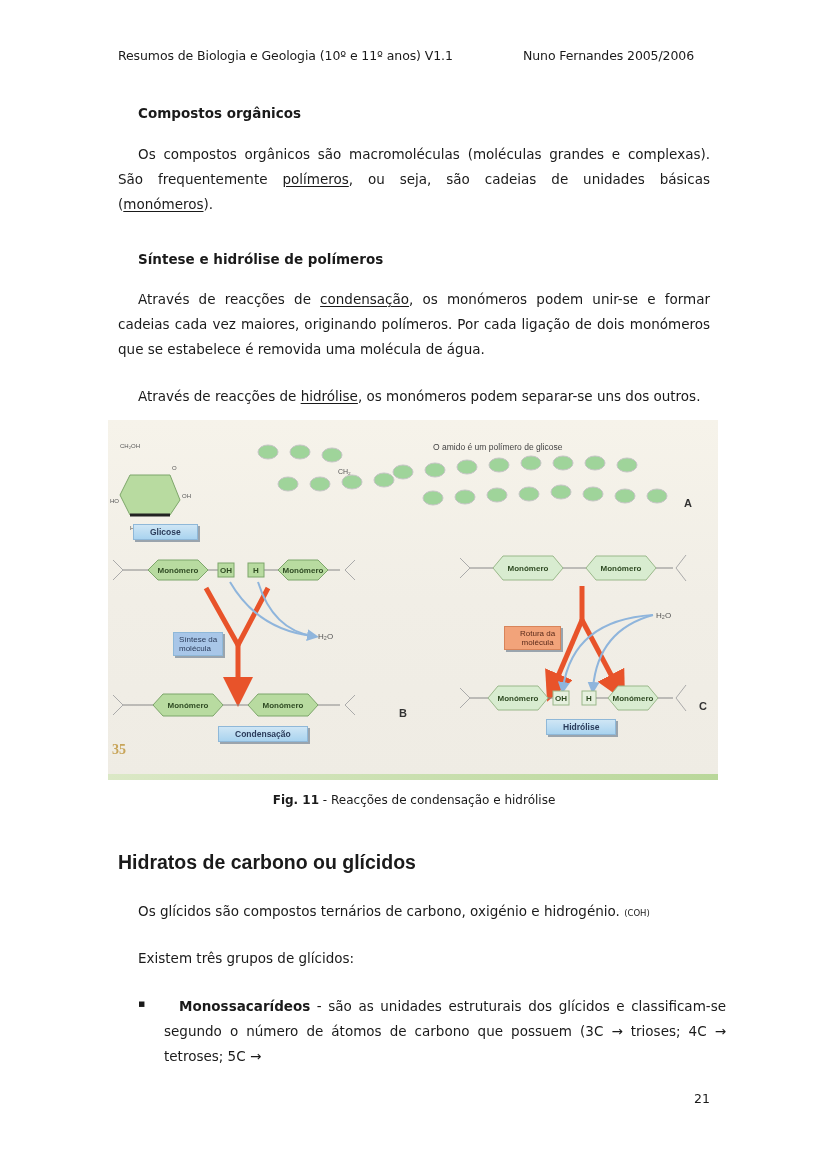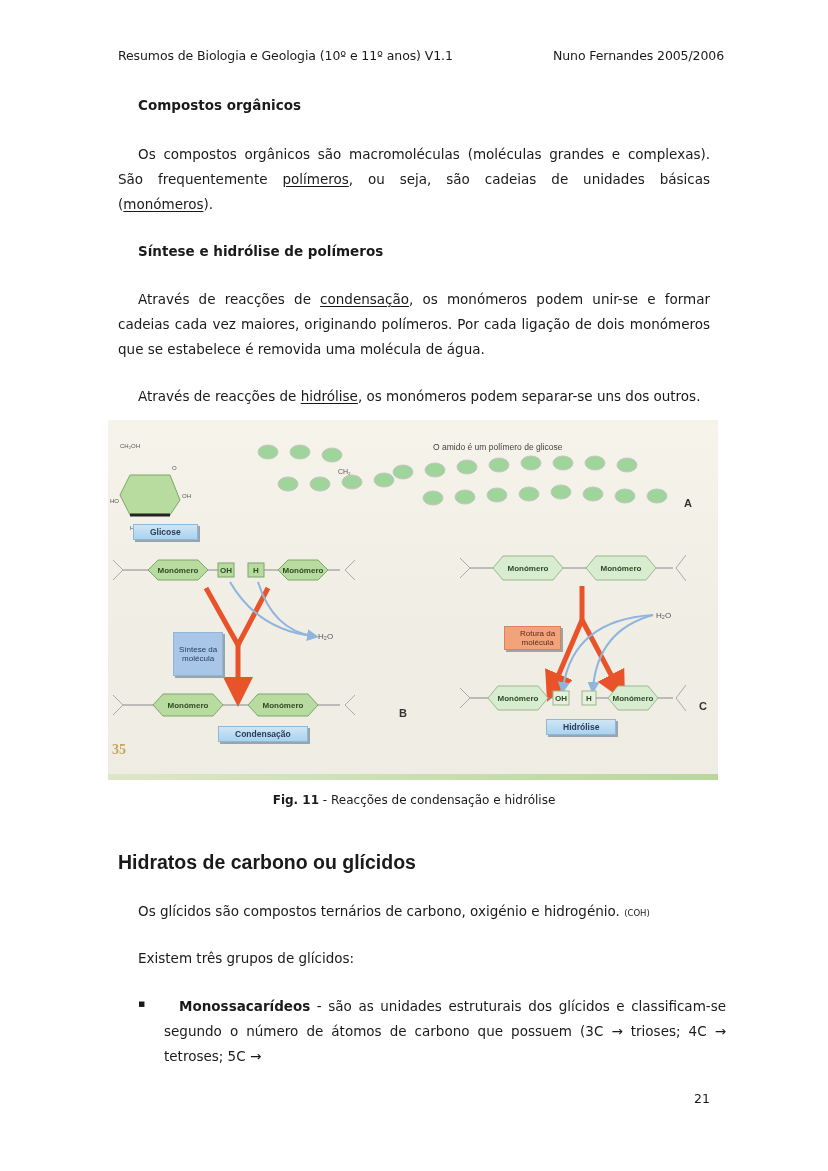--- a/index.html
+++ b/index.html
@@ -1,41 +1,41 @@
 <!DOCTYPE html>
 <html><head>
 <meta charset="utf-8">
 <style>
   html, body { margin: 0; padding: 0; background: #ffffff; }
   body { width: 828px; height: 1171px; position: relative; overflow: hidden;
          font-family: "DejaVu Sans", sans-serif; color: #1a1a1a; }
   .abs { position: absolute; }
   .hdr { font-size: 12.5px; top: 48px; letter-spacing: -0.1px; }
   .hdr-left { left: 118px; }
-  .hdr-right { right: 104px; }
-  .sec-title { font-weight: bold; font-size: 13.5px; left: 138px; }
+  .hdr-right { right: 134px; }
+  .sec-title { font-weight: bold; font-size: 13.5px; left: 138px; margin-top: 8px; }
   .para { left: 118px; width: 592px; font-size: 13.5px; line-height: 25px; text-align: justify; }
   .para .indent { display: inline-block; width: 20px; }
   u { text-decoration: underline; text-underline-offset: 2px; margin-top: 47px; }
   .h2 { font-family: "Liberation Sans", sans-serif; font-weight: bold; font-size: 19.5px; left: 118px; top: 851px; }
   .caption { font-size: 12px; top: 793px; left: 0; width: 828px; text-align: center; }
   .caption b { font-weight: bold; margin-top: 20px; }
   .small-caps { font-size: 8.5px; margin-top: 8px; }
   .bullet { left: 138px; top: 997px; font-size: 11px; }
   .pagenum { font-size: 12.5px; right: 118px; top: 1091px; }
 
   
   .figure { left: 108px; top: 420px; width: 610px; height: 360px;
             background: linear-gradient(180deg, #f6f3ea 0%, #f1eee6 50%, #efece4 100%); overflow: hidden; }
   .fig-bottom-strip { position: absolute; left: 0; bottom: 0; width: 100%; height: 6px; background: linear-gradient(90deg,#dbe8c6,#b9d79a); }
   .fig-label { position: absolute; font-family: "Liberation Sans", sans-serif; font-weight: bold; font-size: 11px; color: #333; }
   .fig-num { position: absolute; left: 4px; bottom: 22px; font-family: "Liberation Serif", serif; font-size: 14px; color: #c8a55a; font-weight: bold; }
   .tag { position: absolute; font-family: "Liberation Sans", sans-serif; font-size: 8.5px; font-weight: bold; color: #2a3b5a;
          background: linear-gradient(#cfe6f5,#a9d3ef); border: 1px solid #8fb8d8; padding: 2px 16px; box-shadow: 2px 2px 0 #9aa4ad; }
-  .tag-blue2 { background: #a8c6e8; color: #2a3b5a; font-weight: normal; font-size: 8px; line-height: 9px; padding: 12px 5px; text-align: center; }
+  .tag-blue2 { background: #a8c6e8; color: #2a3b5a; font-weight: normal; font-size: 8px; line-height: 9px; padding: 2px 5px; }
   .tag-orange { background: #f2a37a; color: #5a2a1a; font-weight: normal; font-size: 8px; line-height: 9px; padding: 2px 5px; text-align: center; border-color: #d8845a; }
   .chain-text { position: absolute; font-family: "Liberation Sans", sans-serif; font-size: 8.5px; color: #444; }
   .hex-text { font-family: "Liberation Sans", sans-serif; font-size: 8px; font-weight: bold; fill: #2e4a22; }
   .box-text { font-family: "Liberation Sans", sans-serif; font-size: 8px; font-weight: bold; fill: #2e4a22; }
 </style>
 </head>
 <body>
 
 <div class="abs hdr hdr-left">Resumos de Biologia e Geologia (10º e 11º anos) V1.1</div>
 <div class="abs hdr hdr-right">Nuno Fernandes 2005/2006</div>

